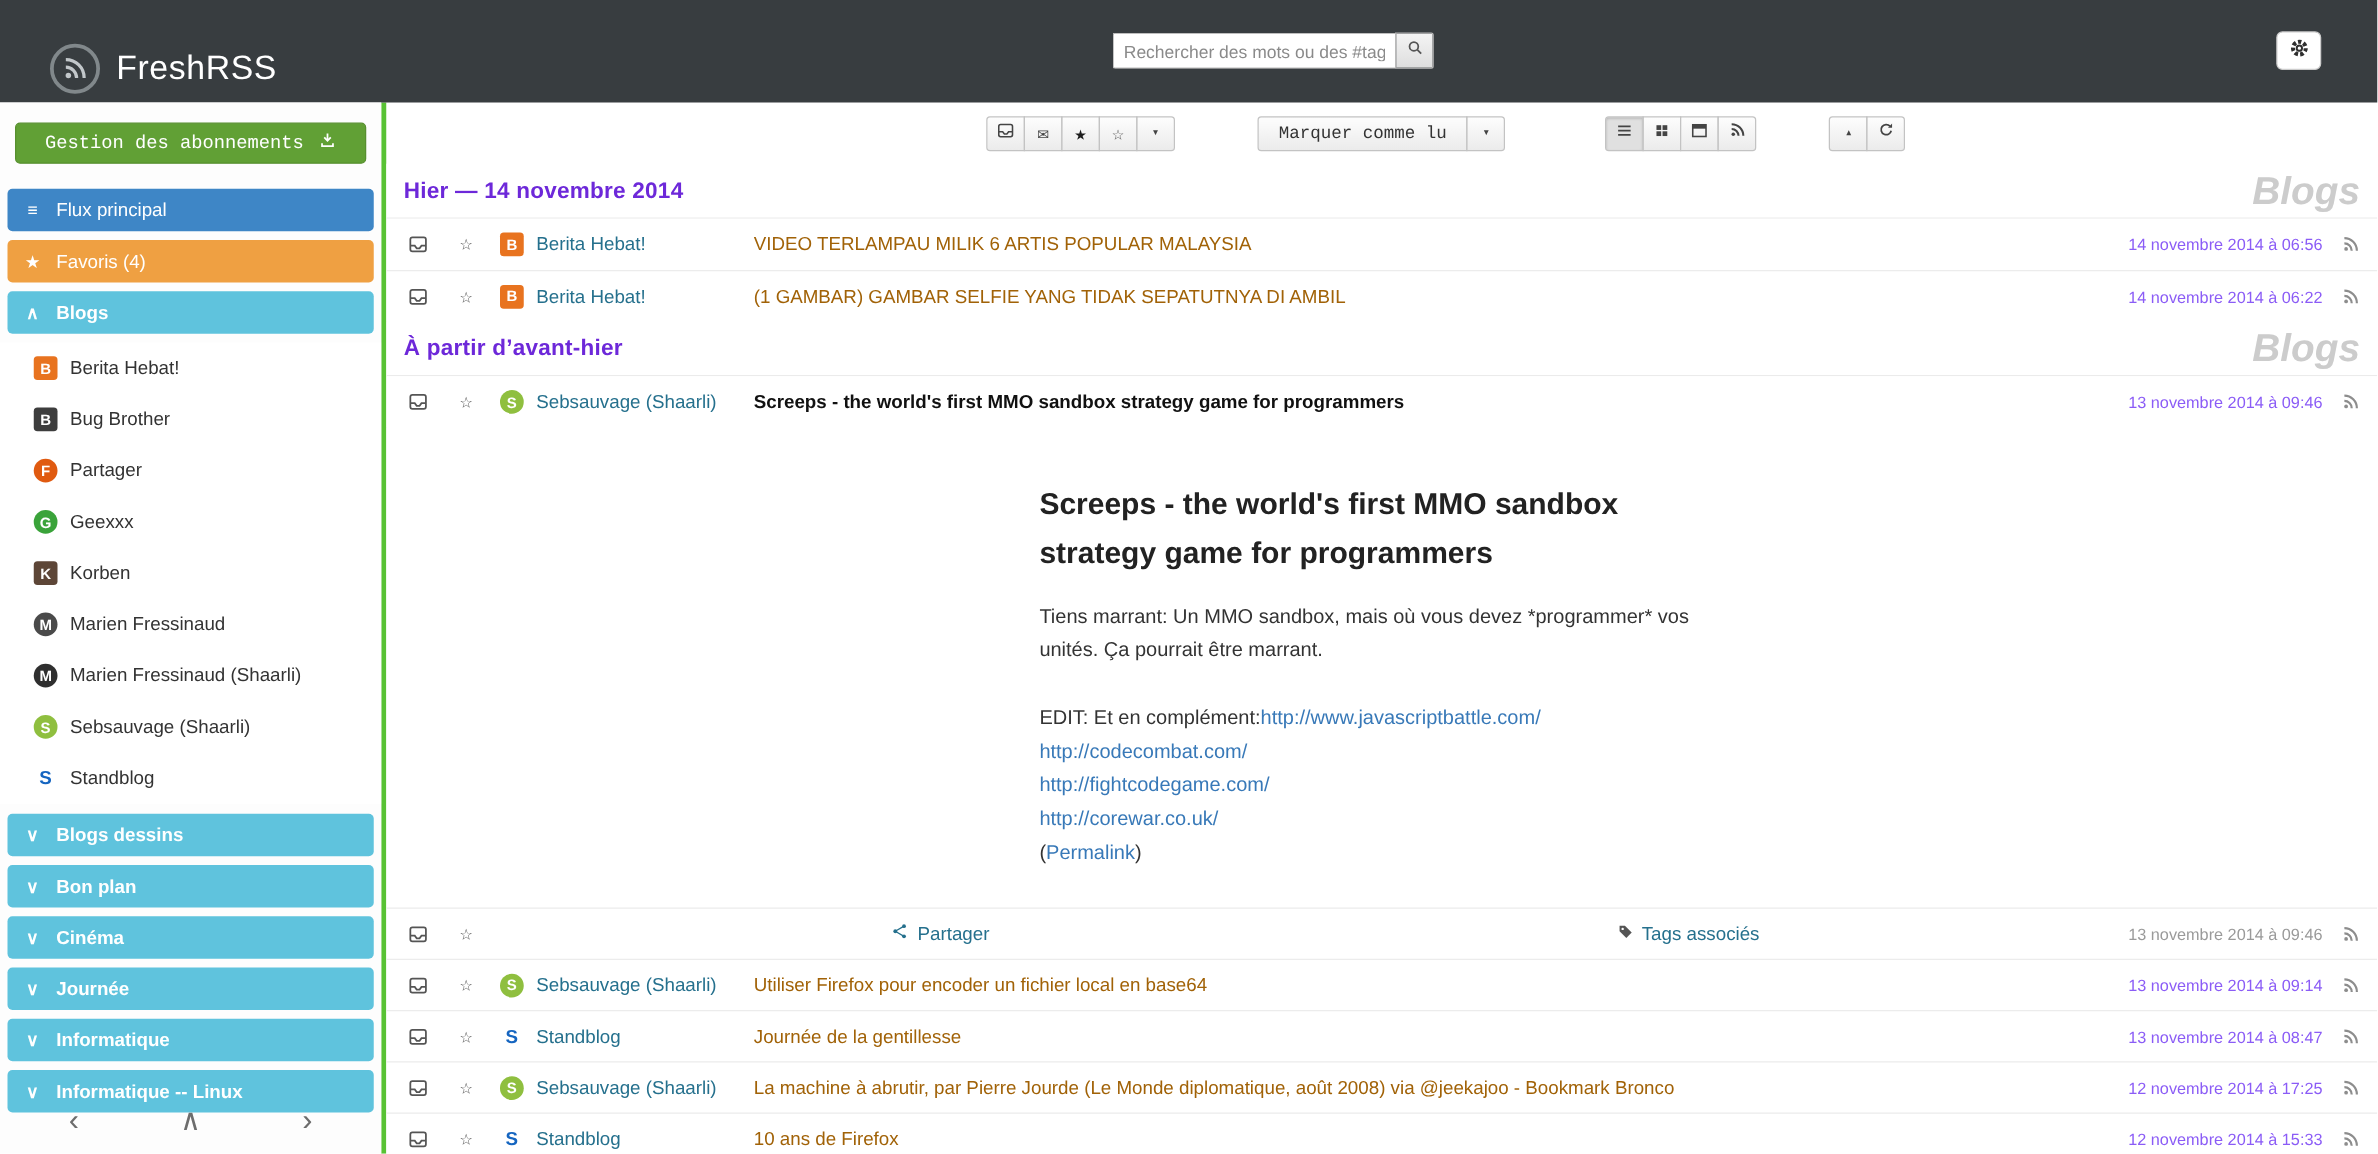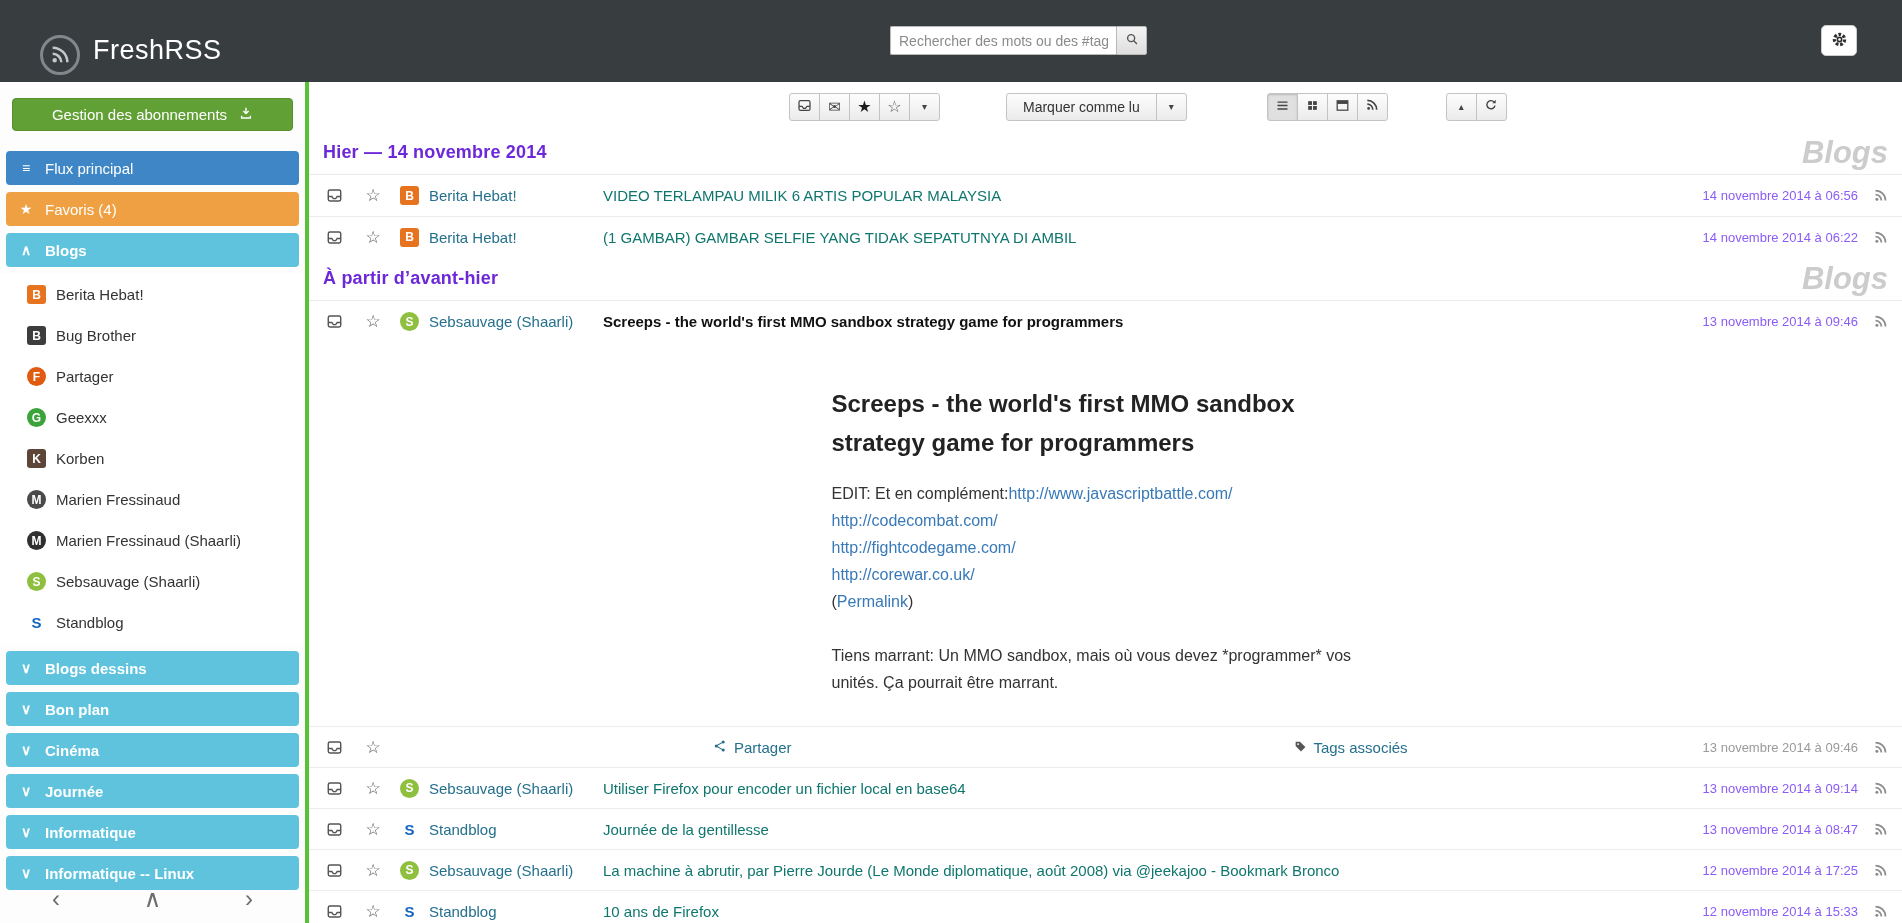--- a/index.html
+++ b/index.html
@@ -2,28 +2,28 @@
 <html><head>
 <meta charset="utf-8">
 <style>
   * { box-sizing: border-box; }
   html,body { margin:0; padding:0; }
   body {
     width:1902px; height:923px; overflow:hidden;
     font-family:"Liberation Sans", sans-serif;
     background:#fff; color:#333;
   }
-  button { font-family:Liberation Sans, sans-serif; cursor:pointer;text-align:right; }
+  button { font-family:Liberation Mono, monospace; cursor:pointer;text-align:right; }
 
   
   .app-header {
     position:relative; height:82px; background:#383d40;
     display:flex; align-items:center;
   }
-  .brand { display:flex; align-items:flex-start; gap:13px; margin-left:40px;margin-top:27px; }
+  .brand { display:flex; align-items:center; gap:13px; margin-left:40px;margin-top:27px; }
   .logo {
     width:40px; height:40px; border:3px solid #81888b; border-radius:50%;
     display:flex; align-items:center; justify-content:center; color:#c2c7ca;
   }
   .brand-name { color:#fff; font-size:27px; letter-spacing:.5px; }
   .searchbar { position:absolute; left:890px; top:26px; display:flex; }
   .search-input {
     width:226px; height:29px; border:1px solid #b9b9b9; border-right:none;
     padding:0 8px; font-size:14px; color:#333; outline:none; border-radius:2px 0 0 2px;
   }
@@ -111,21 +111,21 @@
 
   
   .row { height:41px; display:flex; align-items:center; border-top:1px solid #ececec; background:#fff; }
   .day + .row, .day + .article-wrap .row:first-child { border-top:none; }
   .rbtn { background:none; border:none; padding:0; display:flex; align-items:center; justify-content:center; color:#555; }
   .icon-read  { margin-left:15px; width:20px; }
   .icon-star  { margin-left:19px; width:20px; font-size:17px; color:#555; }
   .row .favicon { margin-left:17px; }
   .feed-name { margin-left:10px; width:172px; flex:none; font-size:15px; color:#25708d; text-decoration:none;
                white-space:nowrap; overflow:hidden; cursor:pointer; }
-  .row-title { flex:1; font-size:15px; color:#0f766e; text-decoration:none; margin-left:2px;
+  .row-title { flex:1; font-size:15px; color:#a16207; text-decoration:none; margin-left:2px;
                white-space:nowrap; overflow:hidden; cursor:pointer; }
   .row.current .row-title { font-weight:bold; color:#111; }
   .row-date { flex:none; margin-left:14px; font-size:13px; color:#8b5cf6; white-space:nowrap; }
   .icon-rss { width:44px; flex:none; color:#8d8d8d; }
 
   
   .article-body { background:#fff; padding:42px 0 30px; }
   .article-inner { width:548px; margin:0 auto; }
   .article-inner h1 { font-size:24px; line-height:39px; font-weight:bold; color:#222; margin:0 0 18px; }
   .article-inner p { font-size:16px; line-height:27px; color:#333; margin:0 0 27px; }
@@ -454,28 +454,28 @@
       <button class="rbtn icon-rss">
           <svg class="sv15">
             <use href="#i-rss"></use>
           </svg>
         </button>
     </div>
 
     <div class="article-body">
       <div class="article-inner">
         <h1>Screeps - the world's first MMO sandbox strategy game for programmers</h1>
+        <p>Tiens marrant: Un MMO sandbox, mais où vous devez *programmer* vos unités.  Ça pourrait être marrant.</p>
         <p>
           <span>EDIT: Et en complément:</span><a>http://www.javascriptbattle.com/</a><br>
           <a>http://codecombat.com/</a><br>
           <a>http://fightcodegame.com/</a><br>
           <a>http://corewar.co.uk/</a><br>
           <span>(</span><a>Permalink</a><span>)</span>
         </p>
-        <p>Tiens marrant: Un MMO sandbox, mais où vous devez *programmer* vos unités.  Ça pourrait être marrant.</p>
       </div>
     </div>
 
     <div class="article-footer">
       <button class="rbtn icon-read">
           <svg class="sv17">
             <use href="#i-tray"></use>
           </svg>
         </button>
       <button class="rbtn icon-star">☆</button>

